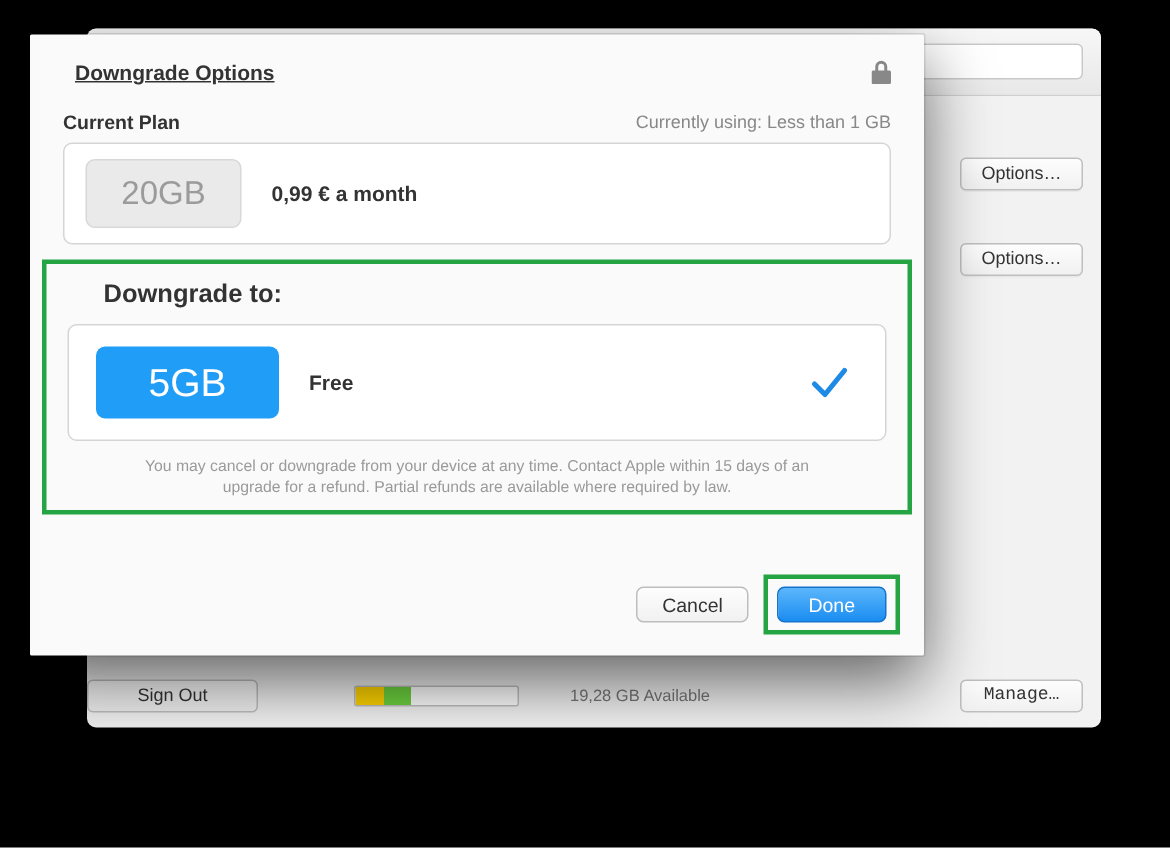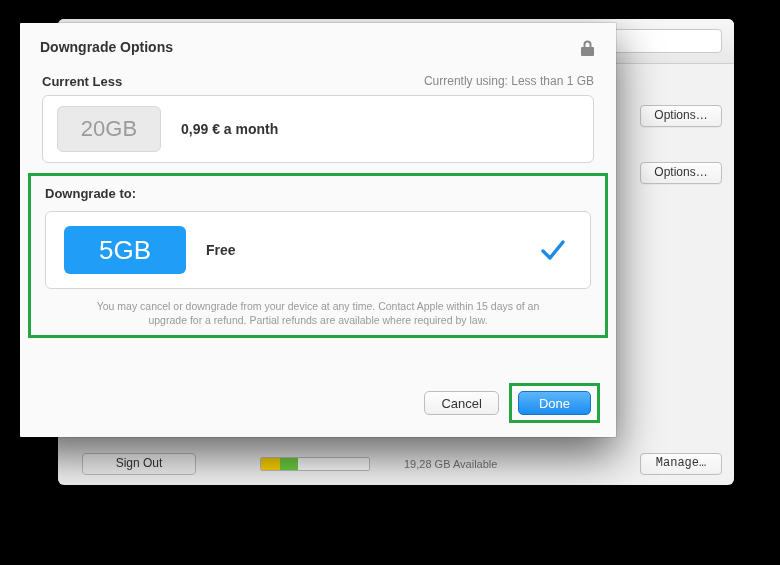--- a/index.html
+++ b/index.html
@@ -61,21 +61,21 @@
       border: 1px solid #bfbfbf;
       border-radius: 4px;
       font-size: 12px;
       text-align: center;
       line-height: 18px;
       box-shadow: 0 1px 0 rgba(0,0,0,.04);
     }
     .bg-footer {
       position: absolute;
       bottom: 10px;
-      left: 24px;
+      left: 0;
       right: 12px;
       display: flex;
       align-items: center;
       gap: 20px;
     }
     .sign-out-btn {
       width: 112px;
       height: 20px;
       background: linear-gradient(#fdfdfd,#f1f1f1);
       border: 1px solid #bfbfbf;
@@ -117,24 +117,25 @@
       position: absolute;
       top: 23px;
       left: 20px;
       width: 596px;
       height: 414px;
       background: #fafafa;
       border-radius: 1px;
       box-shadow: 0 18px 44px rgba(0,0,0,.58),0 0 0 1px rgba(0,0,0,.1);
     }
     .modal-header {
-      padding: 14px 22px 10px 20px;
+      padding: 14px 22px 10px 30px;
       display: flex;
       justify-content: space-between;
-      align-items: center;
+      align-items: flex-end;
+      text-decoration: underline;
     }
     .modal-title {
       font-weight: bold;
       font-size: 14px;
     }
     .modal-subtitle {
       font-size: 13px;
       color: #222;
       margin-top: 2px;
     }
@@ -194,22 +195,23 @@
       margin-left: auto;
       margin-right: 6px;
     }
     .highlight-box {
       border: 3px solid #24a443;
       margin: 4px 8px 0 8px;
       padding-bottom: 8px;
     }
     .highlight-box .dg-label {
       font-weight: bold;
-      font-size: 13px;
+      font-size: 17px;
       padding: 10px 14px 10px 14px;
+      margin-left: 24px;
     }
     .highlight-box .plan-card {
       margin: 0 14px 6px 14px;
     }
     .fineprint {
       text-align: center;
       color: #9a9a9a;
       font-size: 10.5px;
       line-height: 1.35;
       padding: 4px 60px 0 60px;
@@ -273,21 +275,21 @@
   <div class="modal-header">
     <div>
       <div class="modal-title">Downgrade Options</div>
     </div>
     <svg class="lock-svg" width="13" height="16" viewBox="0 0 13 16">
       <path d="M2.5 7V4.5a4 4 0 0 1 8 0V7H12a1 1 0 0 1 1 1v7a1 1 0 0 1-1 1H1a1 1 0 0 1-1-1V8a1 1 0 0 1 1-1h1.5zm2 0h4V4.5a2 2 0 1 0-4 0V7z"></path>
     </svg>
   </div>
 
   <div class="cur-plan-row">
-    <span class="cur-plan-label">Current Less</span>
+    <span class="cur-plan-label">Current Plan</span>
     <span class="cur-usage">Currently using: Less than 1 GB</span>
   </div>
 
   <div class="plan-card">
     <div class="size-pill grey">20GB</div>
     <div class="plan-price">0,99 € a month</div>
   </div>
 
   <div class="highlight-box">
     <div class="dg-label">Downgrade to:</div>

